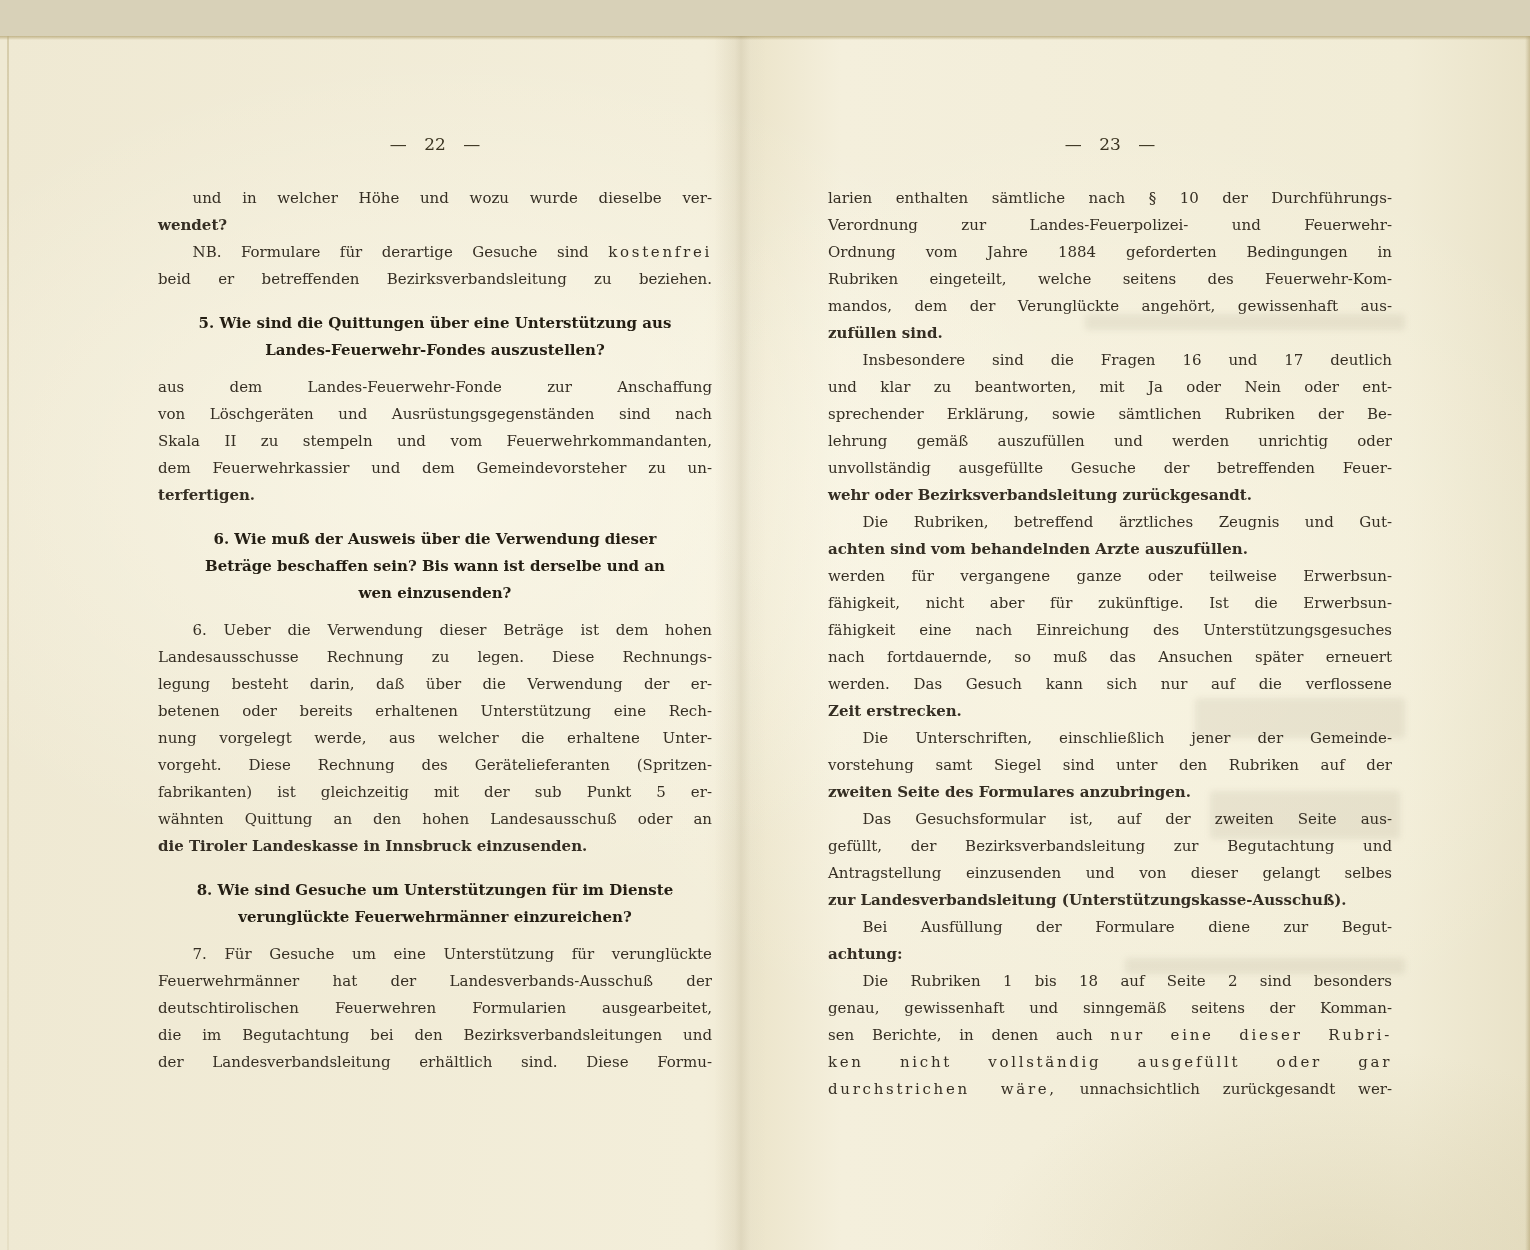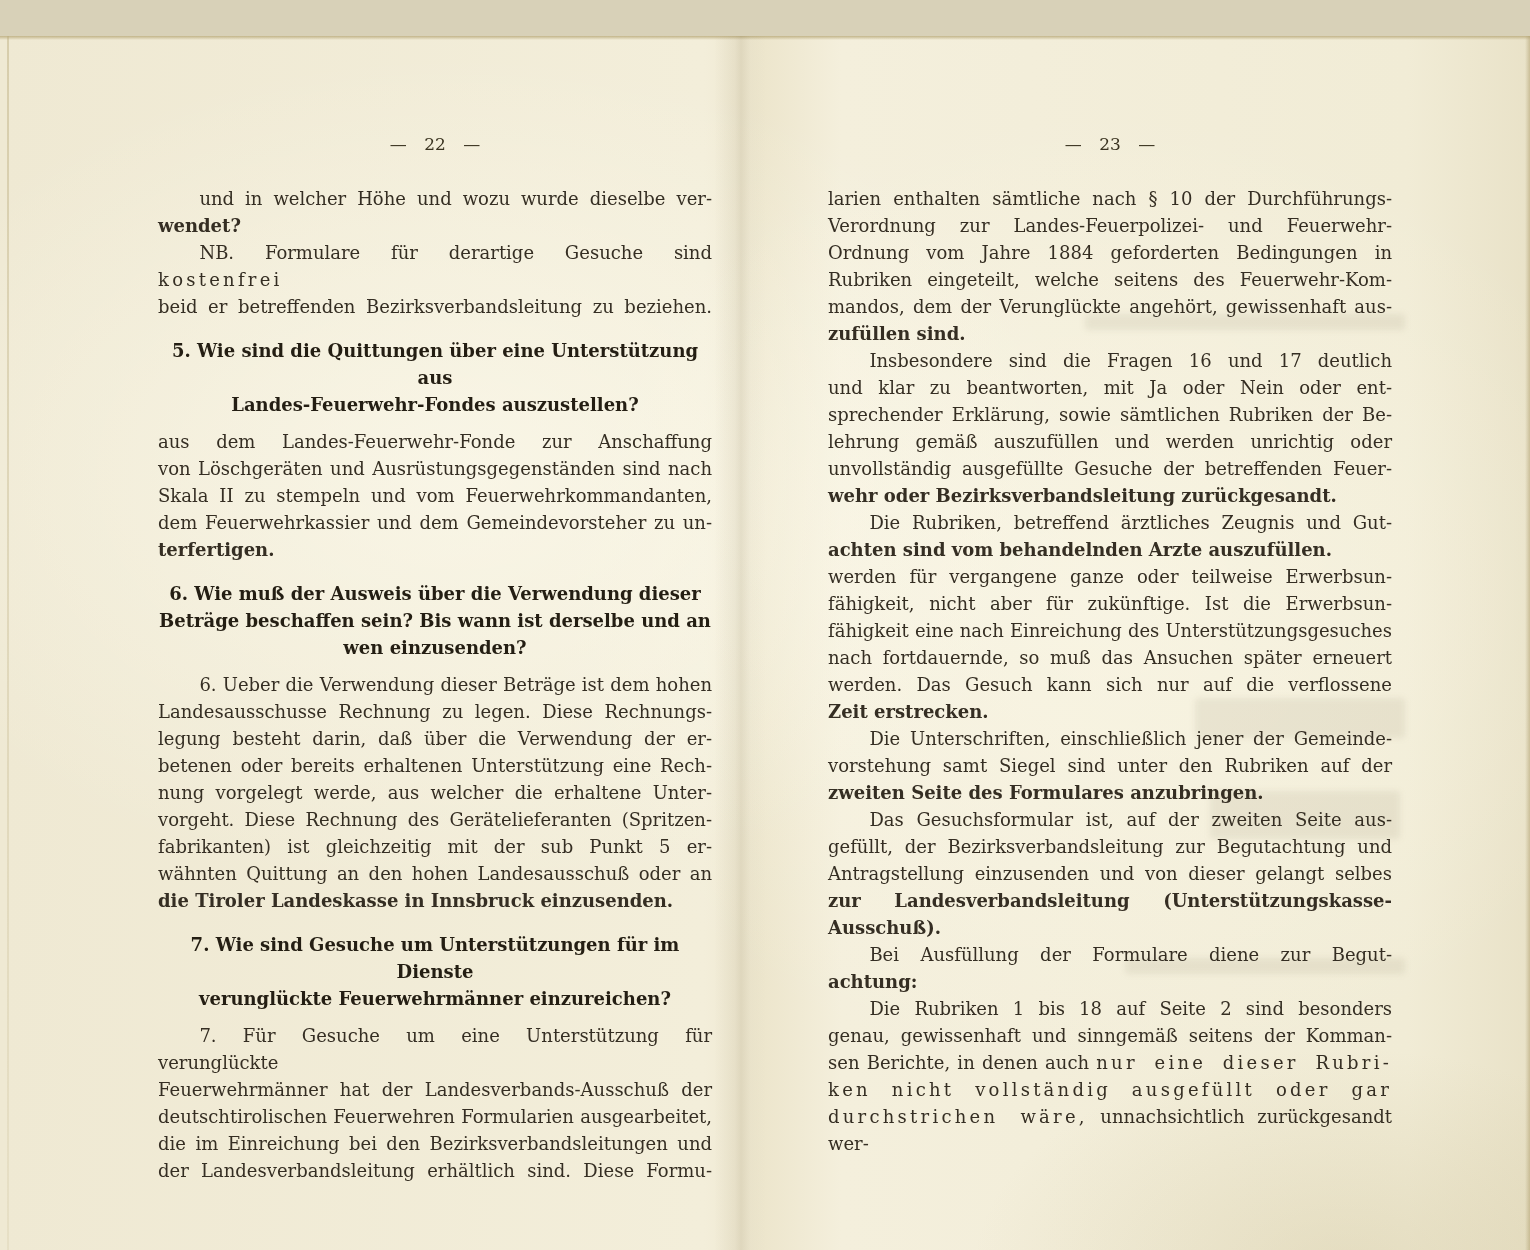--- a/index.html
+++ b/index.html
@@ -27,21 +27,21 @@
   .ghost{position:absolute;background:rgba(118,106,82,0.10);filter:blur(3px);border-radius:4px;}
 
   .page{position:absolute;top:95px;}
   .page-left{left:158px;width:554px;}
   .page-right{left:828px;width:564px;}
 
   .page-header{
     text-align:center;font-size:17px;line-height:27px;
     word-spacing:12px;margin-bottom:27px;color:#39321f;
   }
-  .page-content{font-size:18px;line-height:27px;}
+  .page-content{font-size:15px;line-height:27px;}
 
   .block{margin:0;}
   .block.heading{margin:17px 0 10px 0;font-weight:bold;color:#241e13;}
   .line{text-align:justify;text-align-last:justify;min-height:27px;}
   .line.last{text-align-last:left;font-weight:bold;}
   .heading .line,.heading .line.last{text-align:center;text-align-last:center;}
   .line.indent{text-indent:2.3em;}
   .sperr{letter-spacing:0.18em;word-spacing:0.35em;}
 </style>
 </head>
@@ -90,28 +90,28 @@
           <div class="line">Landesausschusse Rechnung zu legen. Diese Rechnungs-</div>
           <div class="line">legung besteht darin, daß über die Verwendung der er-</div>
           <div class="line">betenen oder bereits erhaltenen Unterstützung eine Rech-</div>
           <div class="line">nung vorgelegt werde, aus welcher die erhaltene Unter-</div>
           <div class="line">vorgeht. Diese Rechnung des Gerätelieferanten (Spritzen-</div>
           <div class="line">fabrikanten) ist gleichzeitig mit der sub Punkt 5 er-</div>
           <div class="line">wähnten Quittung an den hohen Landesausschuß oder an</div>
           <div class="line last">die Tiroler Landeskasse in Innsbruck einzusenden.</div>
         </div>
         <div class="block heading">
-          <div class="line">7. Wie sind Gesuche um Unterstützungen für im Dienste</div>
+          <div class="line">8. Wie sind Gesuche um Unterstützungen für im Dienste</div>
           <div class="line last">verunglückte Feuerwehrmänner einzureichen?</div>
         </div>
         <div class="block paragraph">
           <div class="line indent">7. Für Gesuche um eine Unterstützung für verunglückte</div>
           <div class="line">Feuerwehrmänner hat der Landesverbands-Ausschuß der</div>
           <div class="line">deutschtirolischen Feuerwehren Formularien ausgearbeitet,</div>
-          <div class="line">die im Einreichung bei den Bezirksverbandsleitungen und</div>
+          <div class="line">die im Begutachtung bei den Bezirksverbandsleitungen und</div>
           <div class="line">der Landesverbandsleitung erhältlich sind. Diese Formu-</div>
         </div>
       </div>
   </div>
 
   <div class="page page-right">
     <div class="page-header">— 23 —</div>
     <div class="page-content">
         <div class="block paragraph">
           <div class="line">larien enthalten sämtliche nach § 10 der Durchführungs-</div>

